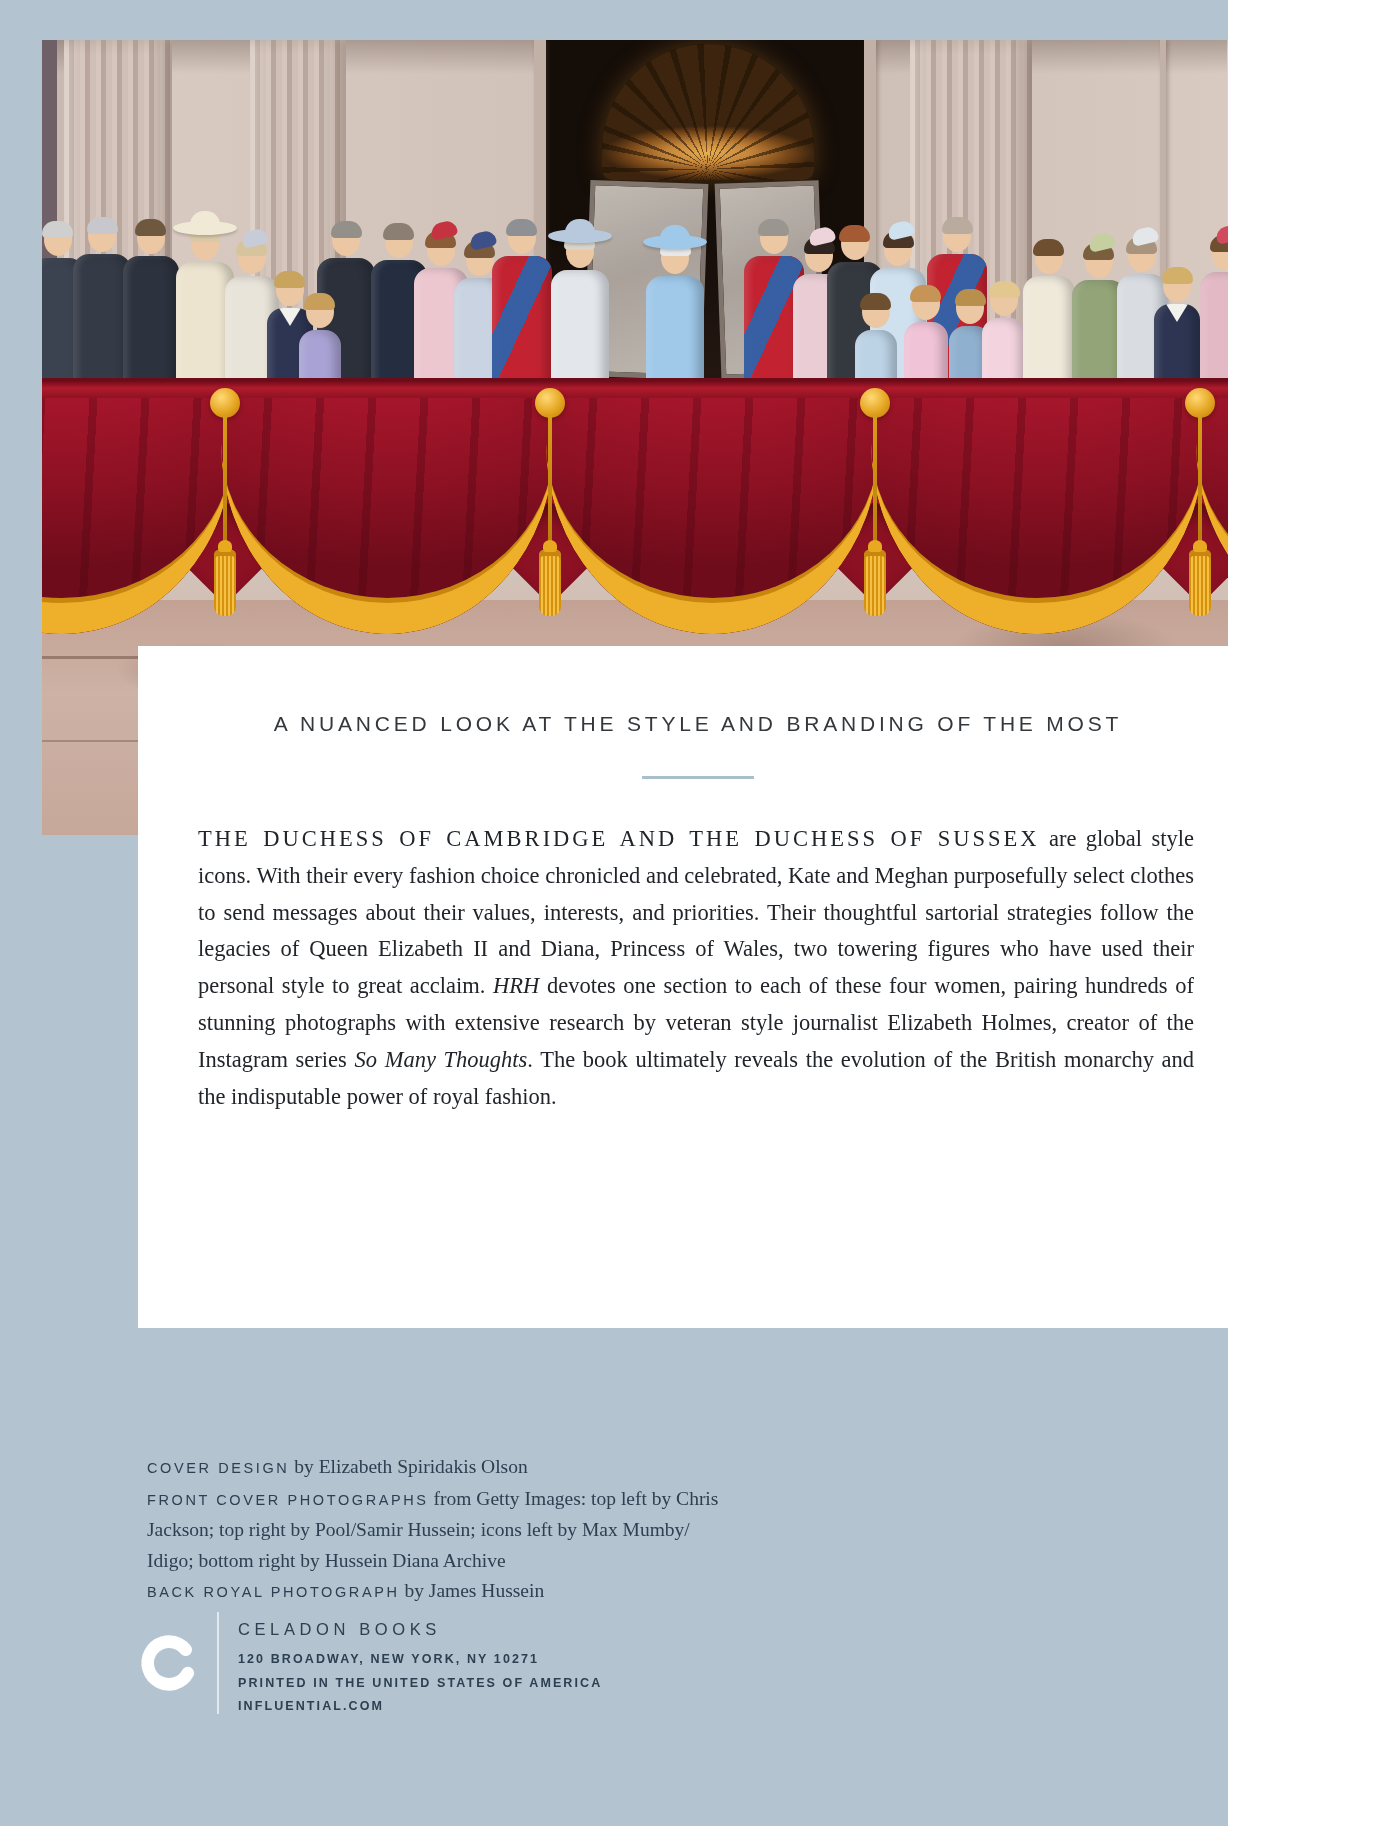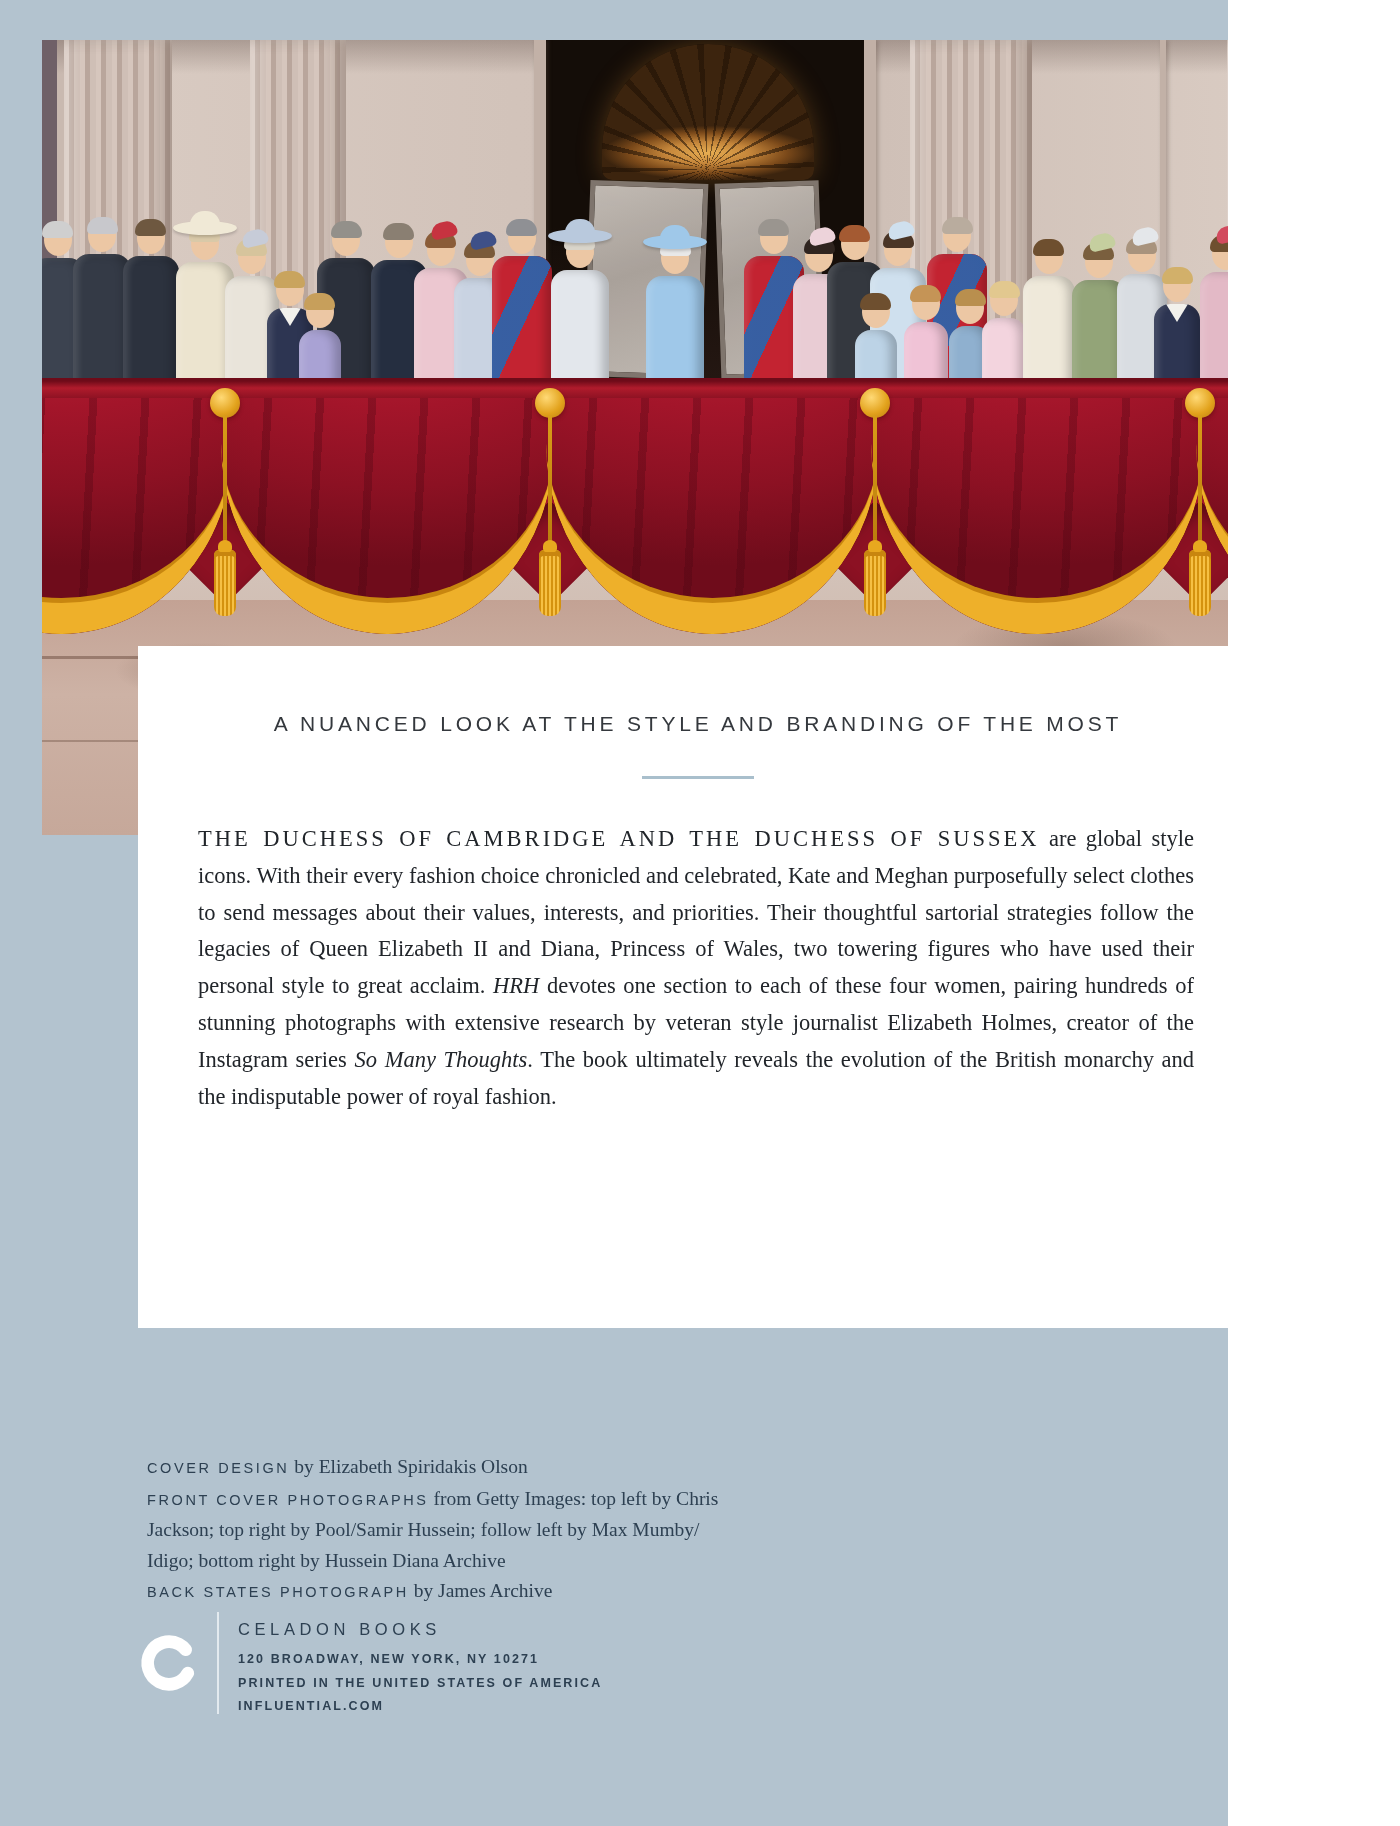--- a/index.html
+++ b/index.html
@@ -381,23 +381,23 @@
     <div class="tagline">
       <div>A NUANCED LOOK AT THE STYLE AND BRANDING OF THE MOST</div>
     </div>
     <div class="rule"></div>
     <p class="para"><span class="lead">THE DUCHESS OF CAMBRIDGE AND THE DUCHESS OF SUSSEX</span><span> are global style icons. With their every fashion choice chronicled and celebrated, Kate and Meghan purposefully select clothes to send messages about their values, interests, and priorities. Their thoughtful sartorial strategies follow the legacies of Queen Elizabeth II and Diana, Princess of Wales, two towering figures who have used their personal style to great acclaim. </span><em>HRH</em><span> devotes one section to each of these four women, pairing hundreds of stunning photographs with extensive research by veteran style journalist Elizabeth Holmes, creator of the Instagram series </span><em>So Many Thoughts</em><span>. The book ultimately reveals the evolution of the British monarchy and the indisputable power of royal fashion.</span></p>
   </div>
 
   <div class="credits">
     <div class="cline"><span class="caps">COVER DESIGN</span><span> by Elizabeth Spiridakis Olson</span></div>
     <div class="cline"><span class="caps">FRONT COVER PHOTOGRAPHS</span><span> from Getty Images: top left by Chris</span></div>
-    <div class="cline"><span>Jackson; top right by Pool/Samir Hussein; follow left by Max Mumby/</span></div>
+    <div class="cline"><span>Jackson; top right by Pool/Samir Hussein; icons left by Max Mumby/</span></div>
     <div class="cline"><span>Idigo; bottom right by Hussein Diana Archive</span></div>
-    <div class="cline"><span class="caps">BACK STATES PHOTOGRAPH</span><span> by James Archive</span></div>
+    <div class="cline"><span class="caps">BACK ROYAL PHOTOGRAPH</span><span> by James Hussein</span></div>
   </div>
 
   <div class="publisher">
     <svg class="logo" viewBox="0 0 64 64">
       <circle cx="32" cy="32" r="22" fill="none" stroke="#ffffff" stroke-width="13" stroke-linecap="round" stroke-dasharray="112 40" transform="rotate(28 32 32)"></circle>
     </svg>
     <div class="vline"></div>
     <div class="pubtext">
       <div class="pubname">CELADON BOOKS</div>
       <div class="publine">120 BROADWAY, NEW YORK, NY 10271</div>

